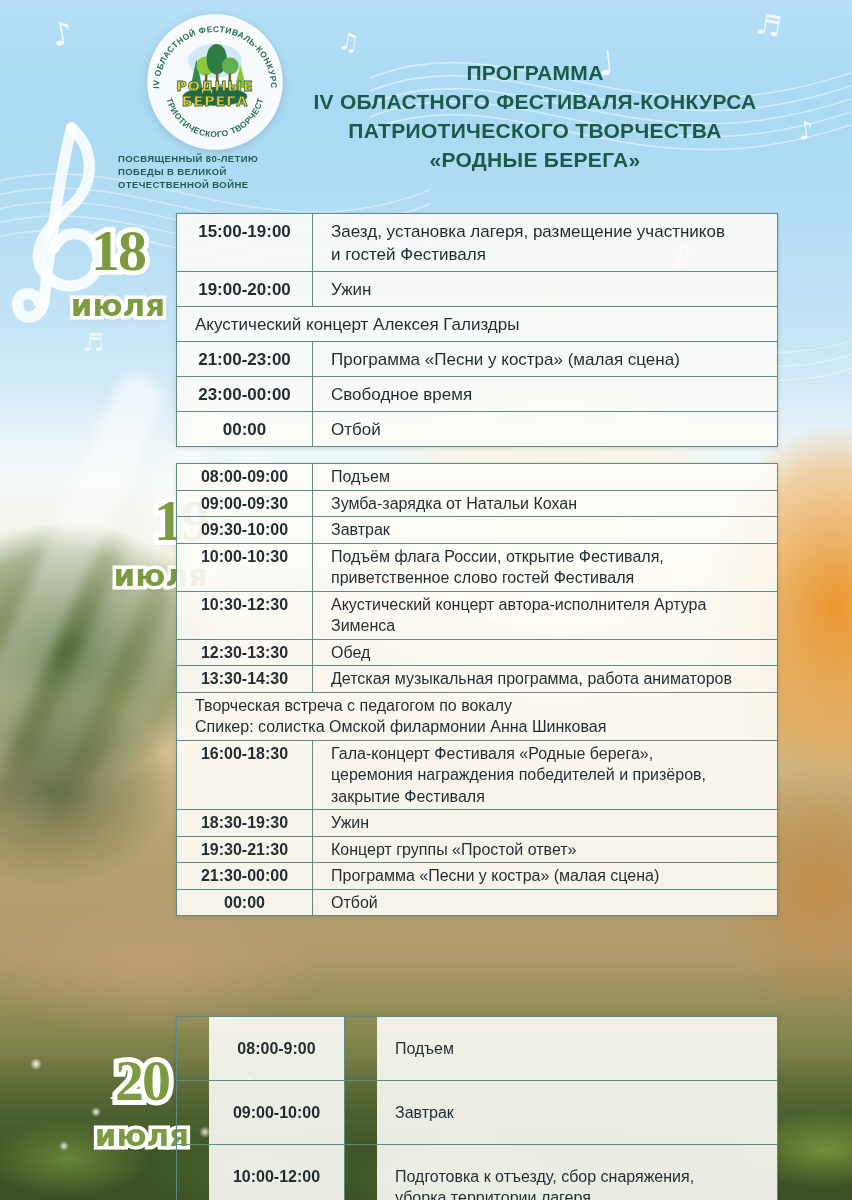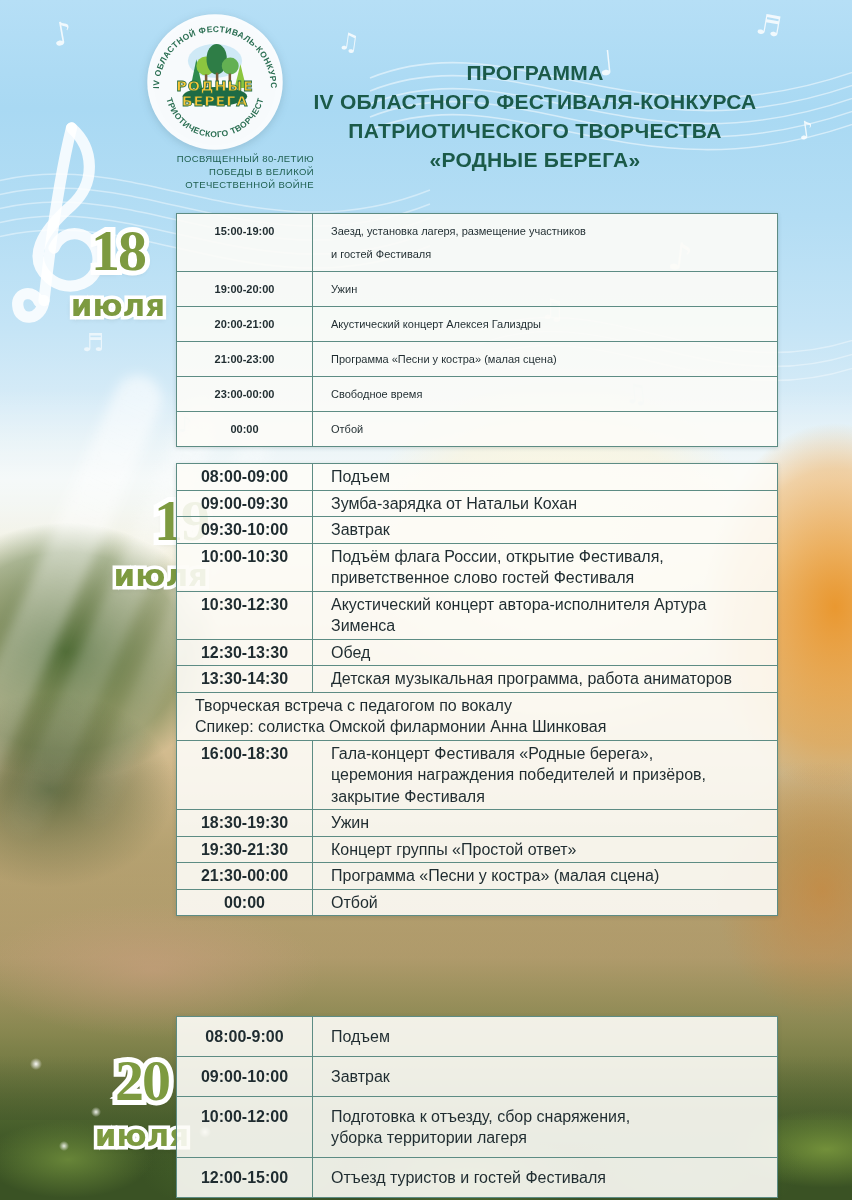--- a/index.html
+++ b/index.html
@@ -63,22 +63,22 @@
   .n5{left:798px;top:118px;font-size:25px;transform:rotate(-8deg);}
   .n6{left:540px;top:296px;font-size:28px;opacity:.8;}
   .n7{left:668px;top:238px;font-size:38px;transform:rotate(7deg);opacity:.9;}
   .n8{left:82px;top:330px;font-size:25px;opacity:.8;}
   .n9{left:624px;top:380px;font-size:27px;transform:rotate(-5deg);}
   .n10{left:178px;top:414px;font-size:22px;opacity:.7;}
 
   
   .logo-badge{position:absolute;left:143px;top:10px;width:144px;height:144px;
     filter:drop-shadow(0 2px 4px rgba(30,60,70,0.18));}
-  .dedication{position:absolute;left:118px;top:152px;width:196px;text-align:right;
-    font-size:9.5px;font-weight:400;line-height:13px;letter-spacing:.4px;color:#1d5e4e;
+  .dedication{position:absolute;left:118px;top:152px;width:196px;text-align:left;
+    font-size:9.5px;font-weight:700;line-height:13px;letter-spacing:.4px;color:#1d5e4e;
     white-space:pre-line;}
   .title-block{position:absolute;left:280px;top:58px;width:510px;text-align:center;
     color:#1b5a49;font-weight:700;font-size:21px;line-height:29px;letter-spacing:.3px;}
   .title-block .tline{display:block;}
 
   
   .date-block{position:absolute;width:148px;text-align:center;color:#7d9a40;}
   .date-num{position:relative;display:block;font-size:58px;line-height:70px;font-weight:800;
     font-family:Liberation Serif, serif;letter-spacing:-2px;}
   .date-month{position:relative;display:block;font-size:31px;line-height:34px;font-weight:800;
@@ -94,27 +94,27 @@
   
   .sched{position:absolute;left:176px;width:600px;border:1px solid #5d8c84;
     box-shadow:0 1px 4px rgba(40,70,70,0.18);}
   .row{display:flex;border-bottom:1px solid #5d8c84;}
   .row:last-child{border-bottom:none;}
   .cell{background:rgba(253,252,247,0.9);color:#1f2c30;}
   .time{flex:0 0 119px;border-right:1px solid #5d8c84;text-align:center;
     font-weight:700;white-space:nowrap;}
   .desc{flex:1;white-space:pre-line;font-weight:500;}
   .sched.t1{top:213px;}
-  .t1 .cell{font-size:11px;line-height:23px;padding:5.5px 8px;}
+  .t1 .cell{font-size:17px;line-height:23px;padding:5.5px 8px;}
   .t1 .desc{padding-left:18px;padding-right:4px;}
   .sched.t2{top:463px;}
   .t2 .cell{font-size:16px;line-height:21.5px;padding:2px 8px;}
   .t2 .desc{padding-left:18px;padding-right:10px;}
   .sched.t3{top:1016px;}
-  .t3 .cell{font-size:16px;line-height:21px;padding:9px 8px;}
+  .t3 .cell{font-size:16px;line-height:21px;padding:21px 8px;margin-left:32px;}
   .t3 .desc{padding-left:18px;padding-right:10px;}
 </style>
 </head>
 <body>
 
 <div class="poster">
 
   <div class="layer bg-haze"></div>
   <div class="layer bg-sunglow"></div>
   <div class="layer bg-trees-left"></div>
@@ -240,21 +240,20 @@
         <div class="cell desc">Заезд, установка лагеря, размещение участников
 и гостей Фестиваля</div>
       </div>
 
       <div class="row">
         <div class="cell time">19:00-20:00</div>
         <div class="cell desc">Ужин</div>
       </div>
 
       <div class="row">
-        <div class="cell time">20:00-21:00</div>
         <div class="cell desc">Акустический концерт Алексея Гализдры</div>
       </div>
 
       <div class="row">
         <div class="cell time">21:00-23:00</div>
         <div class="cell desc">Программа «Песни у костра» (малая сцена)</div>
       </div>
 
       <div class="row">
         <div class="cell time">23:00-00:00</div>

